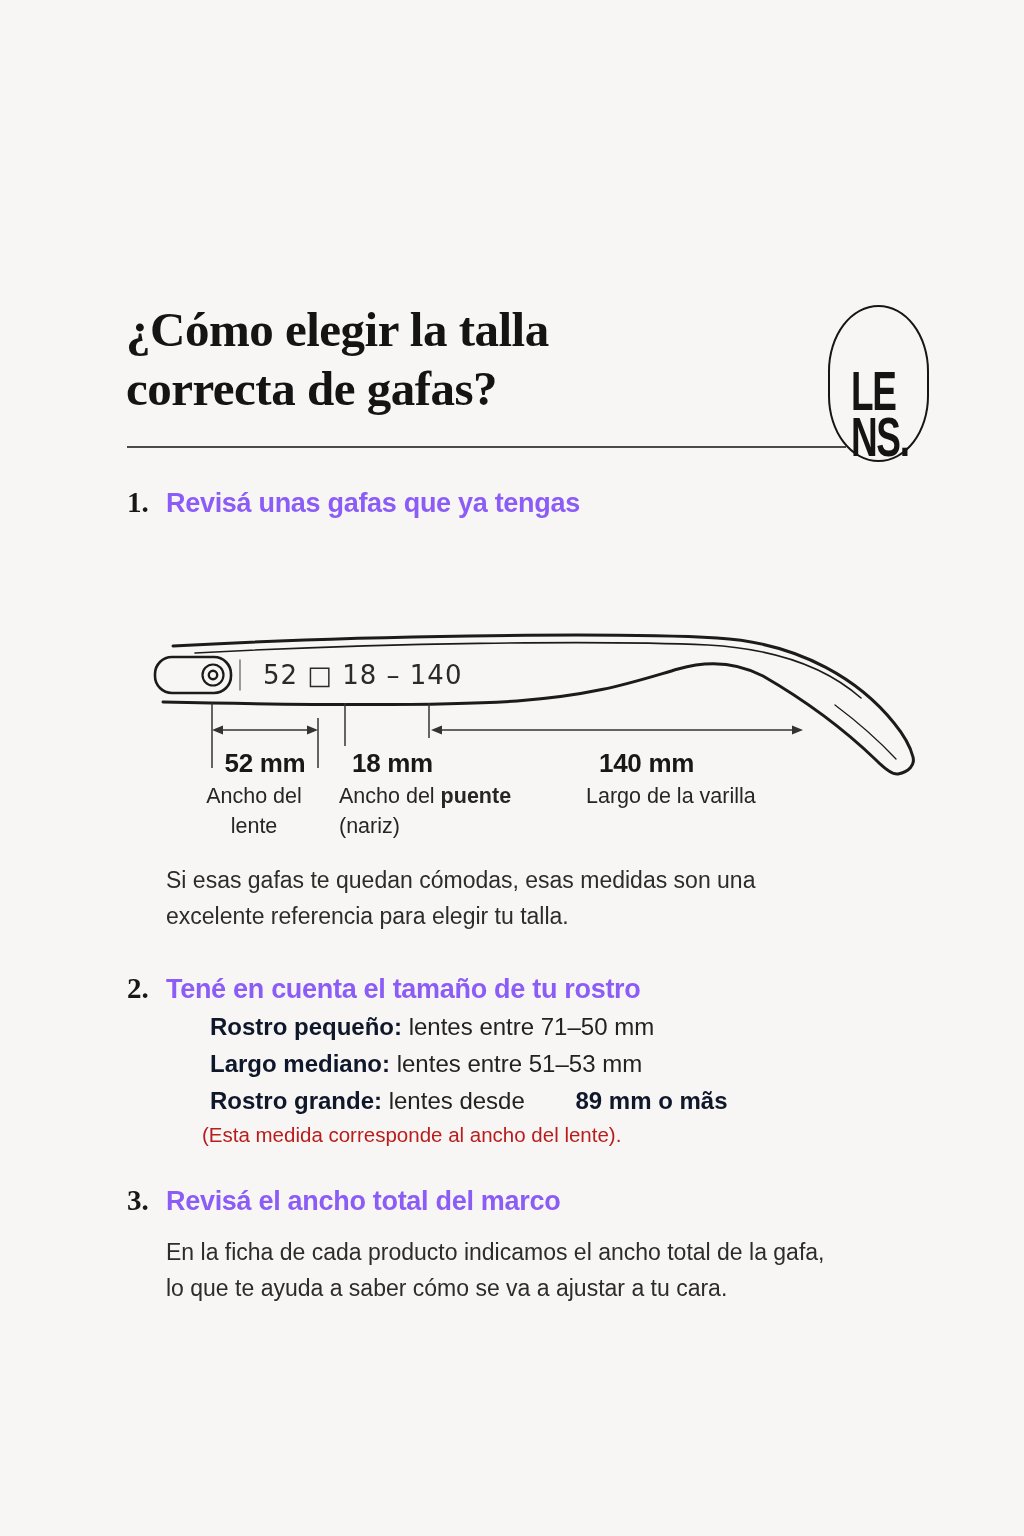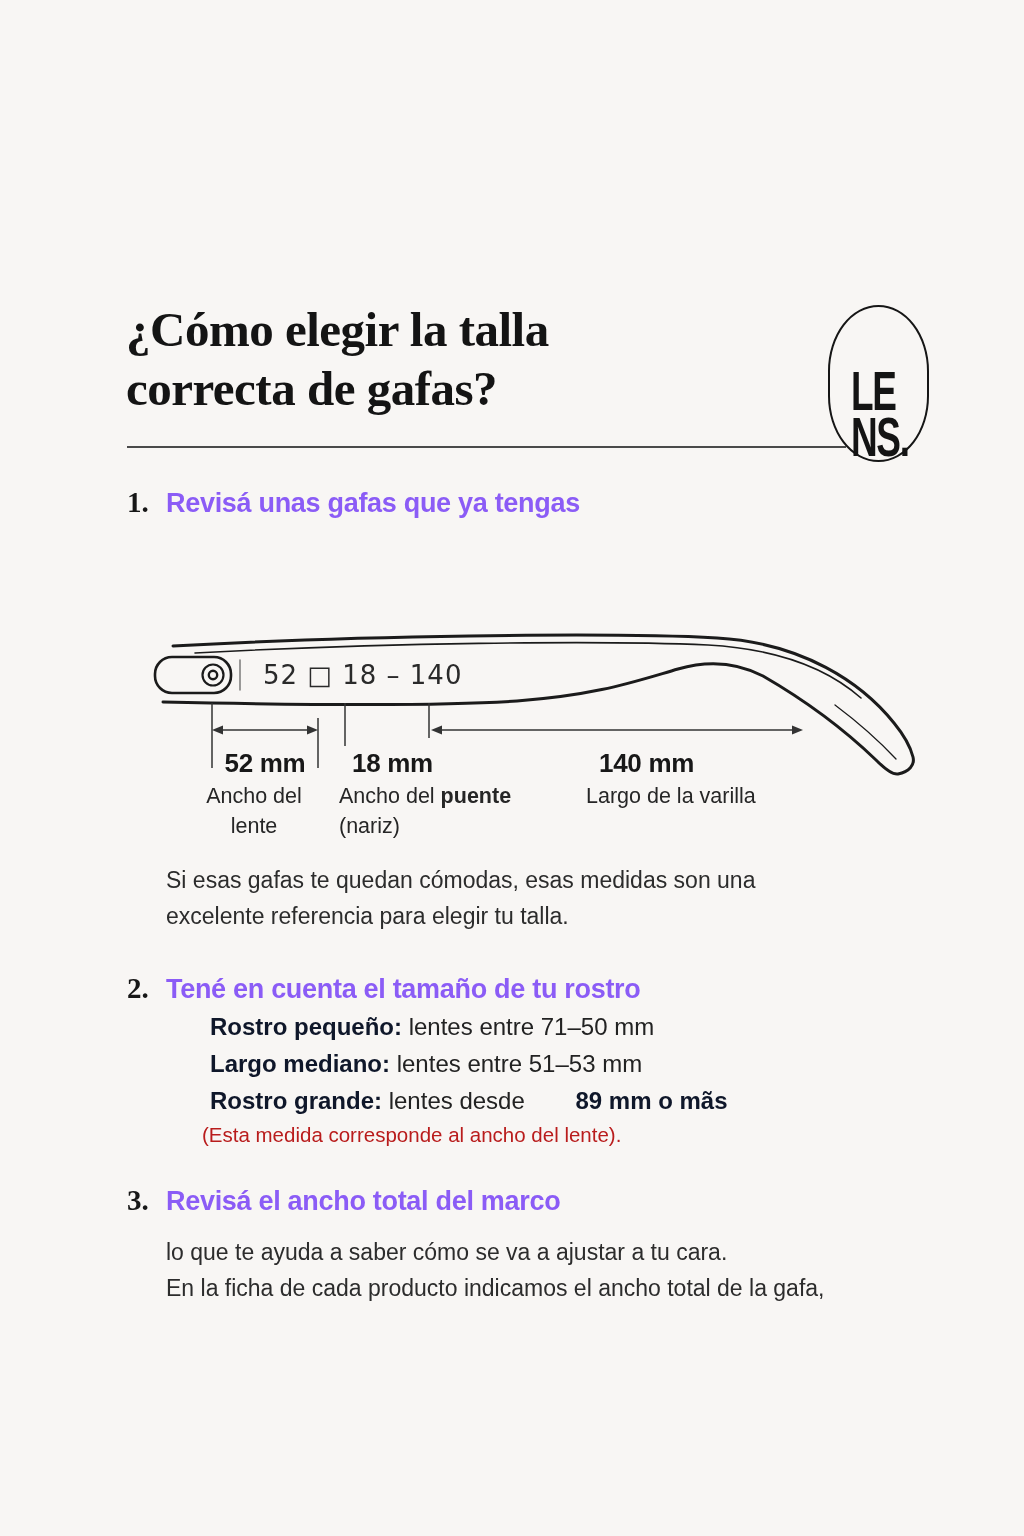--- a/index.html
+++ b/index.html
@@ -186,17 +186,17 @@
   </div>
 
   <div class="note">(Esta medida corresponde al ancho del lente).</div>
 
   <div class="sec-head" style="top:1184px;">
     <span class="sec-num">3.</span>
     <span class="sec-title">Revisá el ancho total del marco</span>
   </div>
 
   <div class="body-text" style="top:1234px;">
+    <div>En la ficha de cada producto indicamos el ancho total de la gafa,</div>
     <div>lo que te ayuda a saber cómo se va a ajustar a tu cara.</div>
-    <div>En la ficha de cada producto indicamos el ancho total de la gafa,</div>
   </div>
 
 </div>
 
 </body></html>

